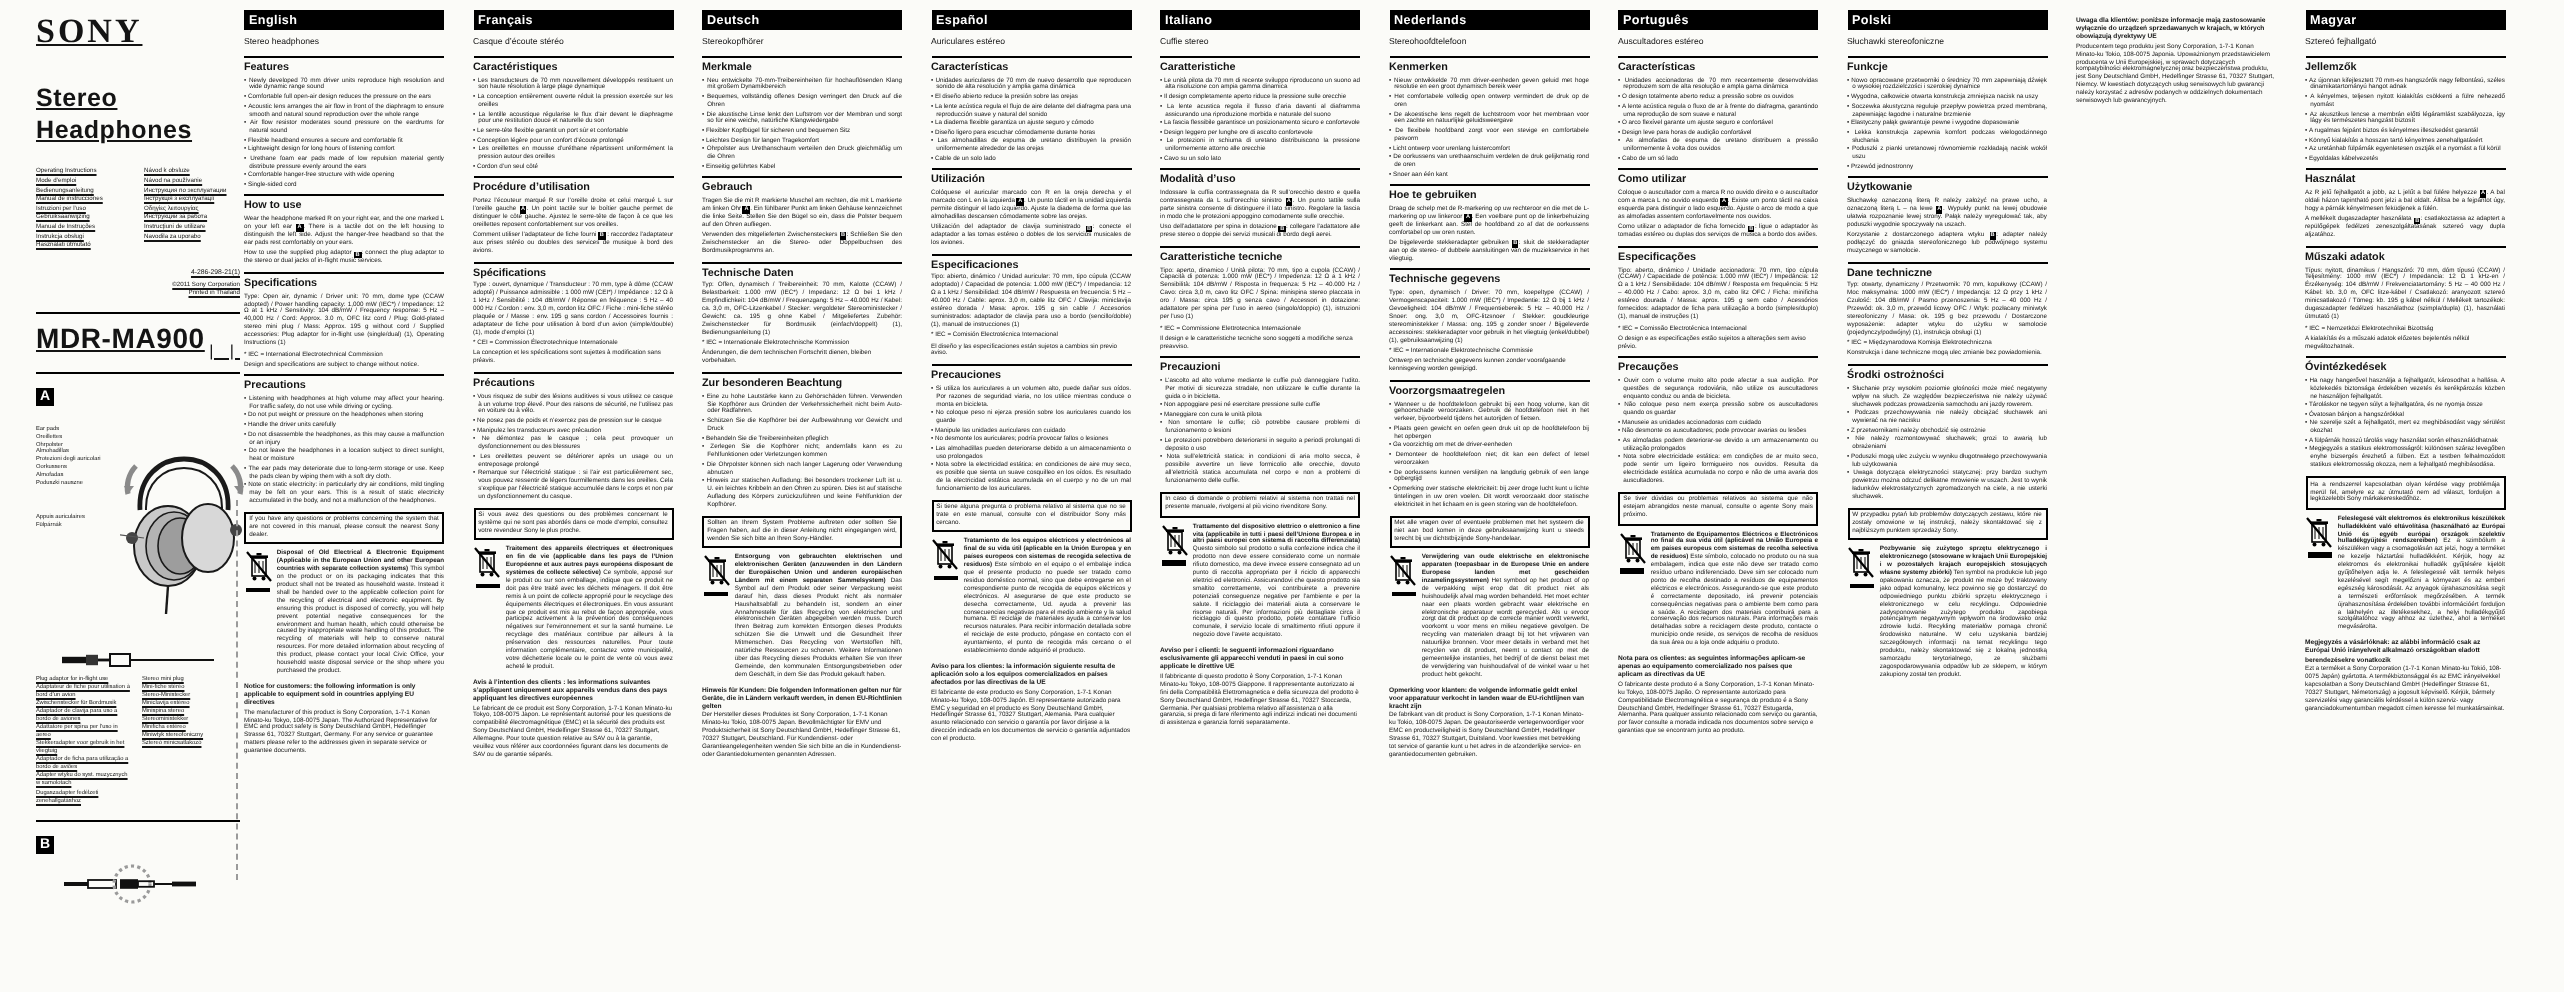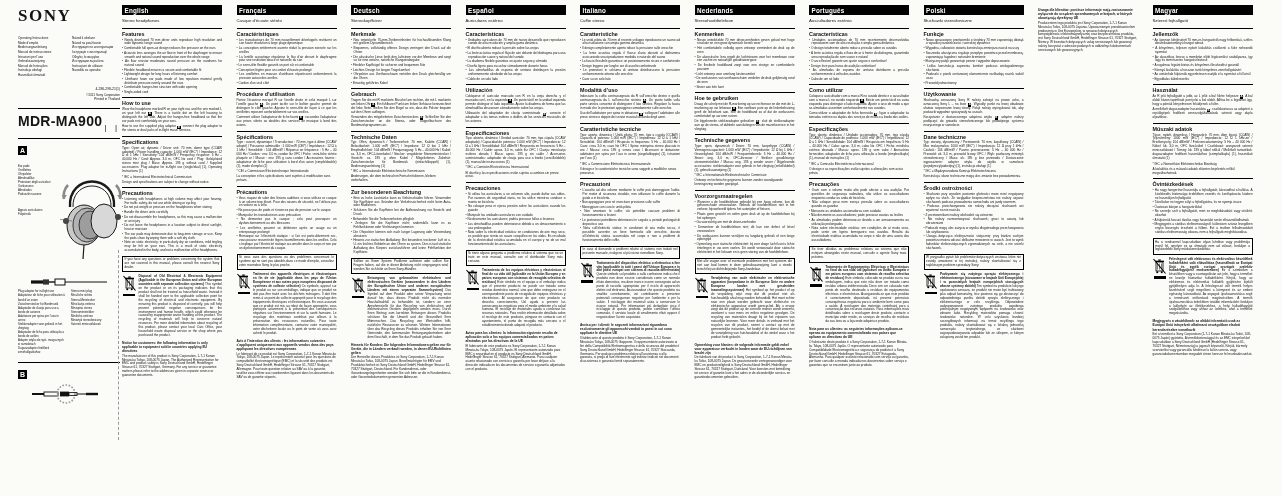--- a/index.html
+++ b/index.html
@@ -1,18 +1,18 @@
 <!DOCTYPE html>
 <html><head>
 <meta charset="utf-8">
 <style>
   html,body{margin:0;padding:0;}
   body{width:1282px;height:496px;background:#fbfbf8;font-family:"Liberation Sans",sans-serif;color:#141414;position:relative;overflow:hidden;}
   
-  #sidebar{position:absolute;left:18px;top:0;width:102px;height:415px;}
+  #sidebar{position:absolute;left:18px;top:0;width:102px;height:415px;text-decoration:underline;}
   .brand{font-family:"Liberation Serif",serif;font-weight:900;font-size:17px;letter-spacing:1.5px;margin-top:6px;}
   .product-title{font-size:12.5px;font-weight:600;line-height:1.25;margin-top:16px;letter-spacing:.3px;}
   .manual-lists{display:flex;gap:6px;margin-top:10px;}
   .manual-lists div{font-size:3.1px;line-height:1.5;width:48px;}
   .partline{font-size:3.4px;text-align:right;margin-top:9px;}
   .copyline{font-size:3.1px;text-align:right;line-height:1.4;margin-top:2px;}
   .model-rule{border-top:.8px solid #000;margin-top:7px;}
   .model{font-size:14px;font-weight:700;letter-spacing:.3px;margin-top:4px;}
   .regmarks{font-size:8px;text-align:right;letter-spacing:3px;margin-top:-6px;}
   .thick-rule{border-top:1.6px solid #000;margin-top:6px;}
@@ -46,20 +46,24 @@
   .weee-title{font-weight:700;}
   .notice-title{font-size:3.3px;font-weight:700;line-height:1.25;margin:3px 0 1.4px;}
   .figref{display:inline-block;background:#000;color:#fff;font-weight:700;font-size:2.8px;width:3.6px;height:3.6px;line-height:3.7px;text-align:center;vertical-align:-0.2px;}
   .foldline{position:absolute;left:118px;top:250px;height:190px;border-left:1px dashed #9a9a9a;}
 </style>
 </head>
 <body>
 
 <div id="sidebar">
   <div class="brand">SONY</div>
+  <div class="product-title">
+    <div>Stereo</div>
+    <div>Headphones</div>
+  </div>
   <div class="manual-lists">
     <div id="mlist1">
         <div>Operating Instructions</div>
         <div>Mode d’emploi</div>
         <div>Bedienungsanleitung</div>
         <div>Manual de instrucciones</div>
         <div>Istruzioni per l’uso</div>
         <div>Gebruiksaanwijzing</div>
         <div>Manual de Instruções</div>
         <div>Instrukcja obsługi</div>

